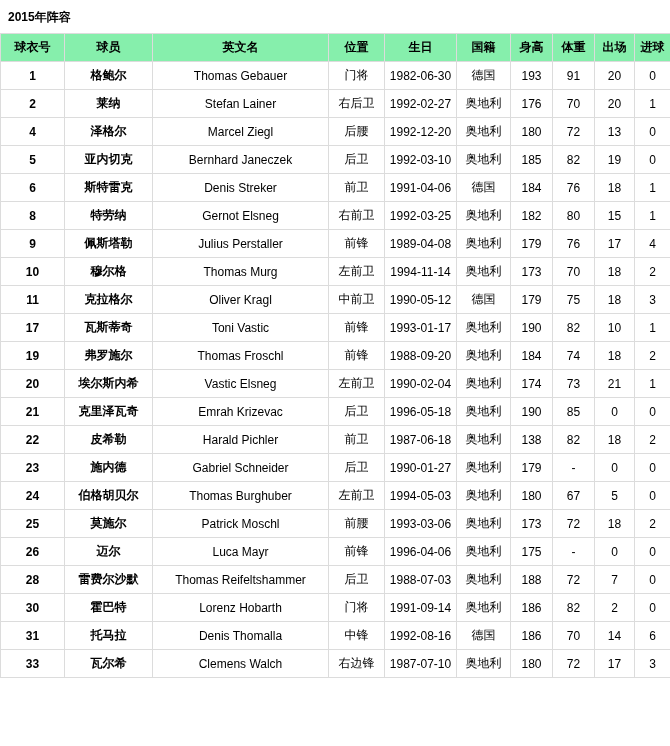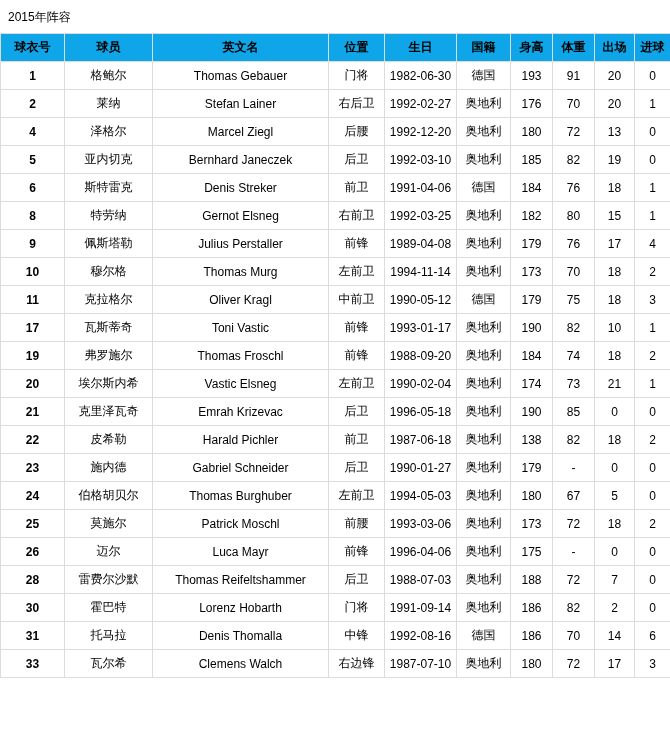--- a/index.html
+++ b/index.html
@@ -14,61 +14,61 @@
     font-size: 12px;
     color: #000000;
     overflow: hidden;
   }
   .page {
     width: 670px;
     box-sizing: border-box;
   }
   .title {
     font-size: 12px;
-    font-weight: normal;
+    font-weight: bold;
     padding: 9px 0 7px 8px;
     color: #000000;
   }
   table.squad {
     border-collapse: collapse;
     width: 670px;
     table-layout: fixed;
   }
   table.squad th, table.squad td {
     border: 1px solid #dcdcdc;
     font-size: 12px;
     height: 27px;
     padding: 0 2px;
     text-align: center;
     vertical-align: middle;
     overflow: hidden;
     white-space: nowrap;
   }
   table.squad thead th {
-    background: #0ea5e9;
+    background: #86efac;
     font-weight: bold;
     color: #000000;
   }
   table.squad tbody td {
     background: #ffffff;
   }
   
   col.c0 { width: 64px; }
   col.c1 { width: 88px; }
   col.c2 { width: 176px; }
   col.c3 { width: 56px; }
   col.c4 { width: 72px; }
   col.c5 { width: 54px; }
   col.c6 { width: 42px; }
   col.c7 { width: 42px; }
   col.c8 { width: 40px; }
   col.c9 { width: 36px; }
 
   td.num { font-weight: bold; }
-  td.name { font-weight: normal; }
+  td.name { font-weight: bold; }
   td.eng { font-weight: normal; margin-left: 40px; }
 </style>
 </head>
 <body>
 
 <div class="page">
   <div class="title">2015年阵容</div>
 
   <table class="squad">
     <colgroup>

